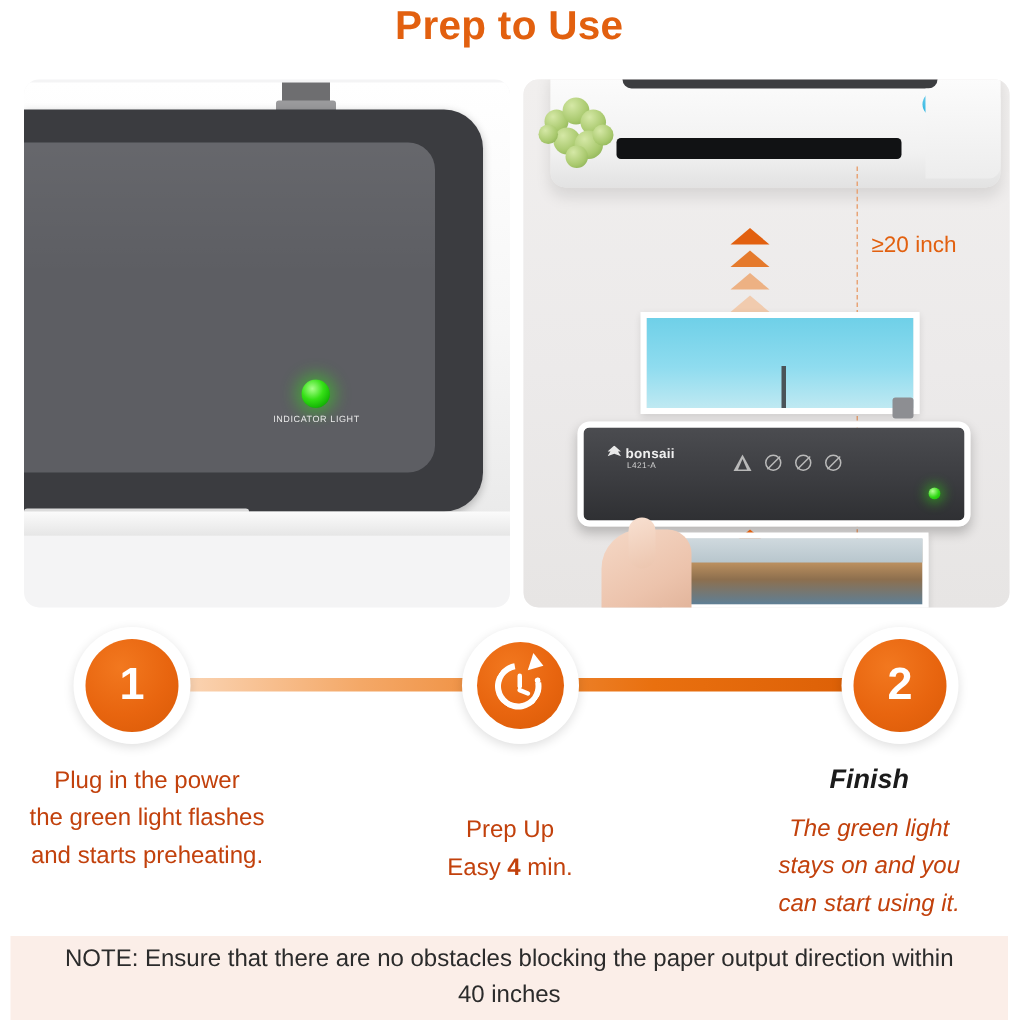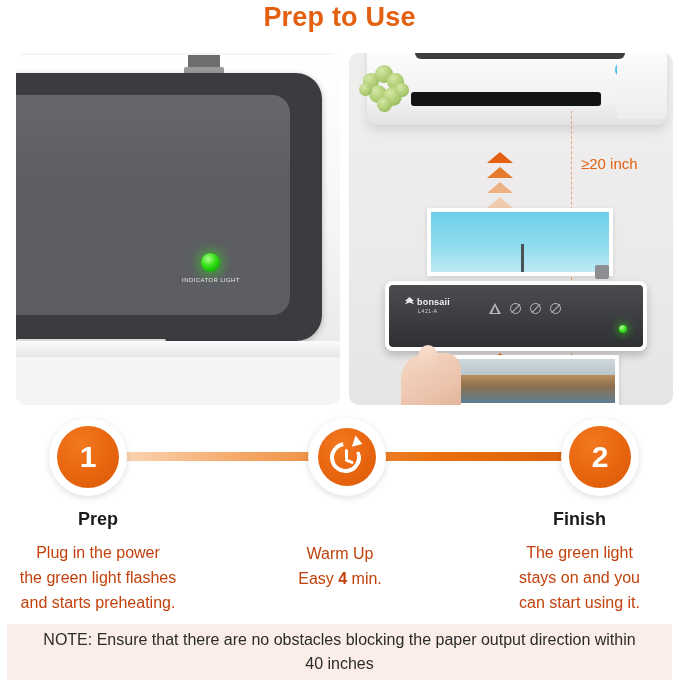--- a/index.html
+++ b/index.html
@@ -311,21 +311,21 @@
   .cap { position: absolute; text-align: center; }
   .cap h3 {
     font-size: 18px; font-weight: bold; color: #1b1b1b;
     margin-bottom: 10px; line-height: 22px;
   }
   .cap p {
     font-size: 16px; color: #c2410c; line-height: 25px; white-space: pre-line;
   }
   .cap-1 { left: 0px;   top: 508px; width: 196px; }
   .cap-2 { left: 240px; top: 541px; width: 200px; }
-  .cap-3 { left: 480px; top: 508px; width: 199px; }
+  .cap-3 { left: 480px; top: 508px; width: 199px; font-style: italic; }
   .cap-2 p b { font-weight: bold; }
 
   
   .note {
     position: absolute; left: 7px; top: 624px;
     width: 665px; height: 56px;
     background: #fbeee8;
     display: flex; align-items: center; justify-content: center;
     text-align: center;
     padding: 0 28px;
@@ -430,28 +430,27 @@
         <div class="hand-m"></div>
       </div>
     </div>
   </div>
 
   <div class="node node-3">
     <div class="disc">2</div>
   </div>
 
   <div class="cap cap-1">
-    <h3>Prep</h3>
     <p>Plug in the power
 the green light flashes
 and starts preheating.</p>
   </div>
 
   <div class="cap cap-2">
-    <p><span>Warm Up</span><br><span>Easy </span><b>4</b><span> min.</span></p>
+    <p><span>Prep Up</span><br><span>Easy </span><b>4</b><span> min.</span></p>
   </div>
 
   <div class="cap cap-3">
     <h3>Finish</h3>
     <p>The green light
 stays on and you
 can start using it.</p>
   </div>
 
   <div class="note">

